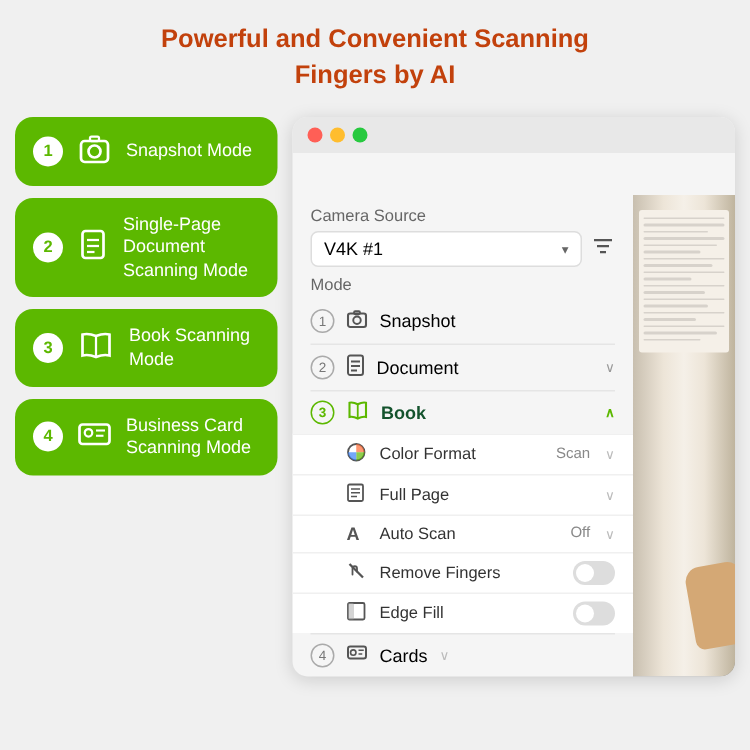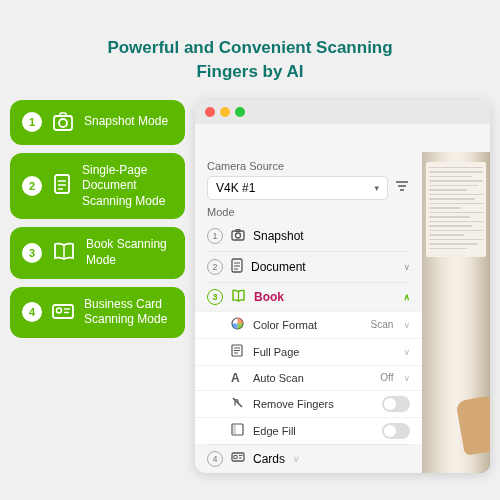--- a/index.html
+++ b/index.html
@@ -7,24 +7,24 @@
       width: 500px;
       height: 500px;
       background: #f0f0f0;
       font-family: -apple-system, BlinkMacSystemFont, 'Segoe UI', sans-serif;
       overflow: hidden;
       position: relative;
     }
 
     .header {
       text-align: center;
-      padding: 36px 20px 16px;
+      padding: 14px 20px 16px;
       font-weight: 700;
       font-size: 17px;
-      color: #0f766e;
+      color: #c2410c;
       line-height: 1.4;
     }
 
     .main-content {
       display: flex;
       gap: 10px;
       padding: 0 10px;
     }
 
     
@@ -408,21 +408,21 @@
           <div class="divider-line"></div>
 
           <div class="app-mode-row active">
             <div class="row-number" style="border-color:#5cb800;color:#5cb800;">3</div>
             <span class="row-icon">
               <svg width="15" height="13" viewBox="0 0 15 13" fill="none">
                 <path d="M7.5 2.5 C7.5 2.5 4.5 1 2 1.5 L2 11 C4.5 10.5 7.5 12 7.5 12 C7.5 12 10.5 10.5 13 11 L13 1.5 C10.5 1 7.5 2.5 7.5 2.5Z" stroke="#5cb800" stroke-width="1.4" fill="none"></path>
                 <line x1="7.5" y1="2.5" x2="7.5" y2="12" stroke="#5cb800" stroke-width="1.2"></line>
               </svg>
             </span>
-            <span class="row-label" style="color:#be185d;font-weight:600;">Book</span>
+            <span class="row-label" style="color:#14532d;font-weight:600;">Book</span>
             <span class="row-chevron" style="color:#5cb800;">∧</span>
           </div>
 
           <div class="sub-options">
 
             <div class="sub-option-row">
               <span class="sub-option-icon">
                 <svg width="13" height="13" viewBox="0 0 13 13" fill="none">
                   <circle cx="6.5" cy="6.5" r="5.5" stroke="#555" stroke-width="1.2" fill="none"></circle>
                   <path d="M6.5 1 A5.5 5.5 0 0 1 12 6.5 L6.5 6.5 Z" fill="#ff6b35" opacity="0.7"></path>

